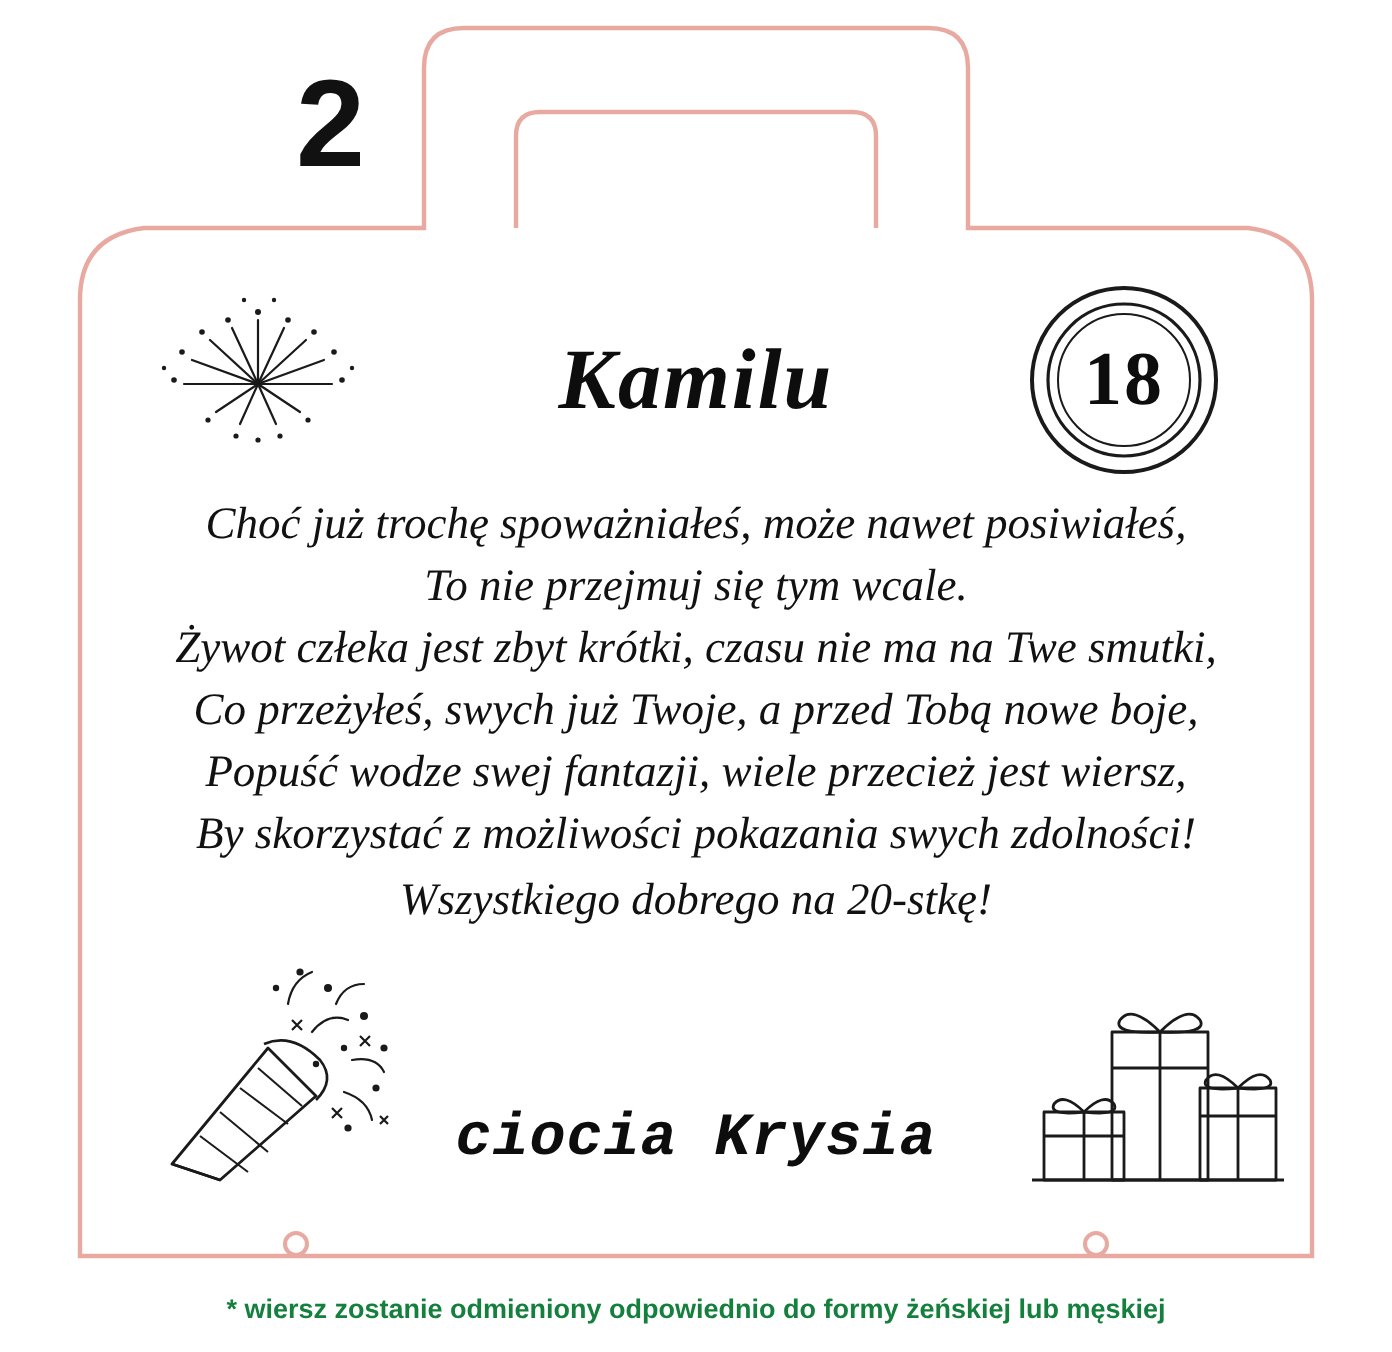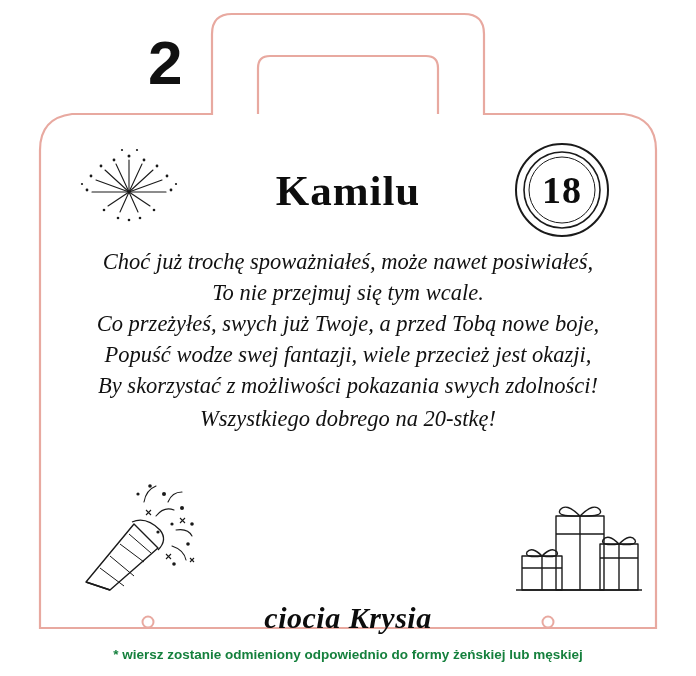--- a/index.html
+++ b/index.html
@@ -39,20 +39,21 @@
   }
 
   
   #recipient-name {
     position: absolute;
     left: 0;
     right: 0;
     top: 166px;
     text-align: center;
     font-family: "Liberation Serif", serif;
+    font-style: italic;
     font-weight: 700;
     font-size: 43px;
     color: #0d0d0d;
     letter-spacing: 1px;
   }
 
   
   #poem {
     position: absolute;
     left: 40px;
@@ -73,27 +74,26 @@
     padding-top: 2px;
   }
 
   
   #signature {
     position: absolute;
     left: 0;
     right: 0;
     top: 553px;
     text-align: center;
-    font-family: Liberation Serif, serif;
+    font-family: Liberation Mono, monospace;
     font-style: italic;
     font-weight: 700;
     font-size: 30px;
     color: #0d0d0d;
     letter-spacing: 0.5px;
-    margin-top: 48px;
   }
 
   
   #footnote {
     position: absolute;
     left: 0;
     right: 0;
     bottom: 14px;
     text-align: center;
     font-family: "Liberation Sans", sans-serif;
@@ -202,22 +202,23 @@
   <circle cx="50" cy="50" r="38" fill="none" stroke="#1a1a1a" stroke-width="1.6"></circle>
   <circle cx="50" cy="50" r="33" fill="none" stroke="#1a1a1a" stroke-width="1"></circle>
 </svg>
 <div id="age-badge-text">18</div>
 
 <div id="recipient-name">Kamilu</div>
 
 <div id="poem">
   <span class="line">Choć już trochę spoważniałeś, może nawet posiwiałeś,</span>
   <span class="line">To nie przejmuj się tym wcale.</span>
+  <span class="line">Żywot człeka jest zbyt krótki, czasu nie ma na Twe smutki,</span>
   <span class="line">Co przeżyłeś, swych już Twoje, a przed Tobą nowe boje,</span>
-  <span class="line">Popuść wodze swej fantazji, wiele przecież jest okazji,</span>
+  <span class="line">Popuść wodze swej fantazji, wiele przecież jest wiersz,</span>
   <span class="line">By skorzystać z możliwości pokazania swych zdolności!</span>
   <span class="line last">Wszystkiego dobrego na 20-stkę!</span>
 </div>
 
 <svg class="deco" id="party-popper-icon" width="130" height="130" viewBox="0 0 130 130" xmlns="http://www.w3.org/2000/svg">
   <g stroke="#1a1a1a" stroke-width="1.4" fill="none" stroke-linejoin="round">
 
     <path d="M14 116 L62 58 L86 82 L38 124 Z"></path>
     <path d="M14 116 L38 124"></path>
 

